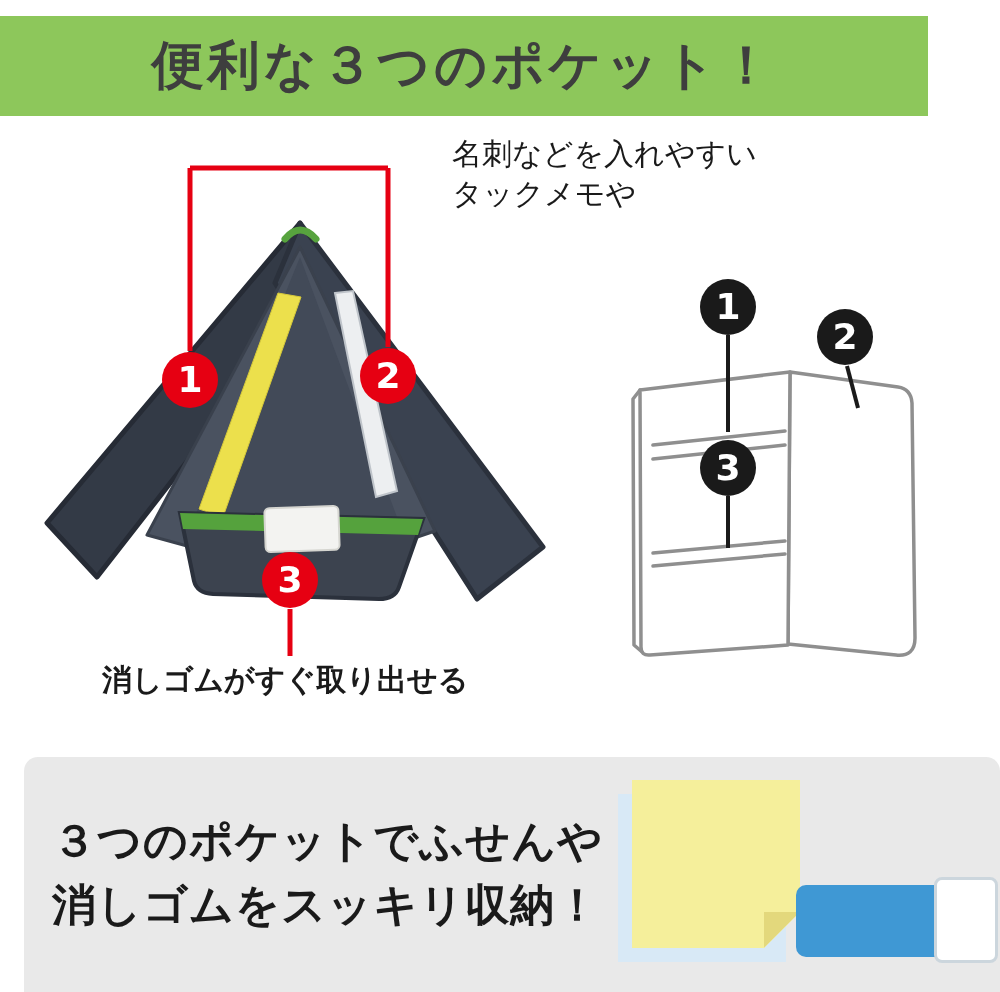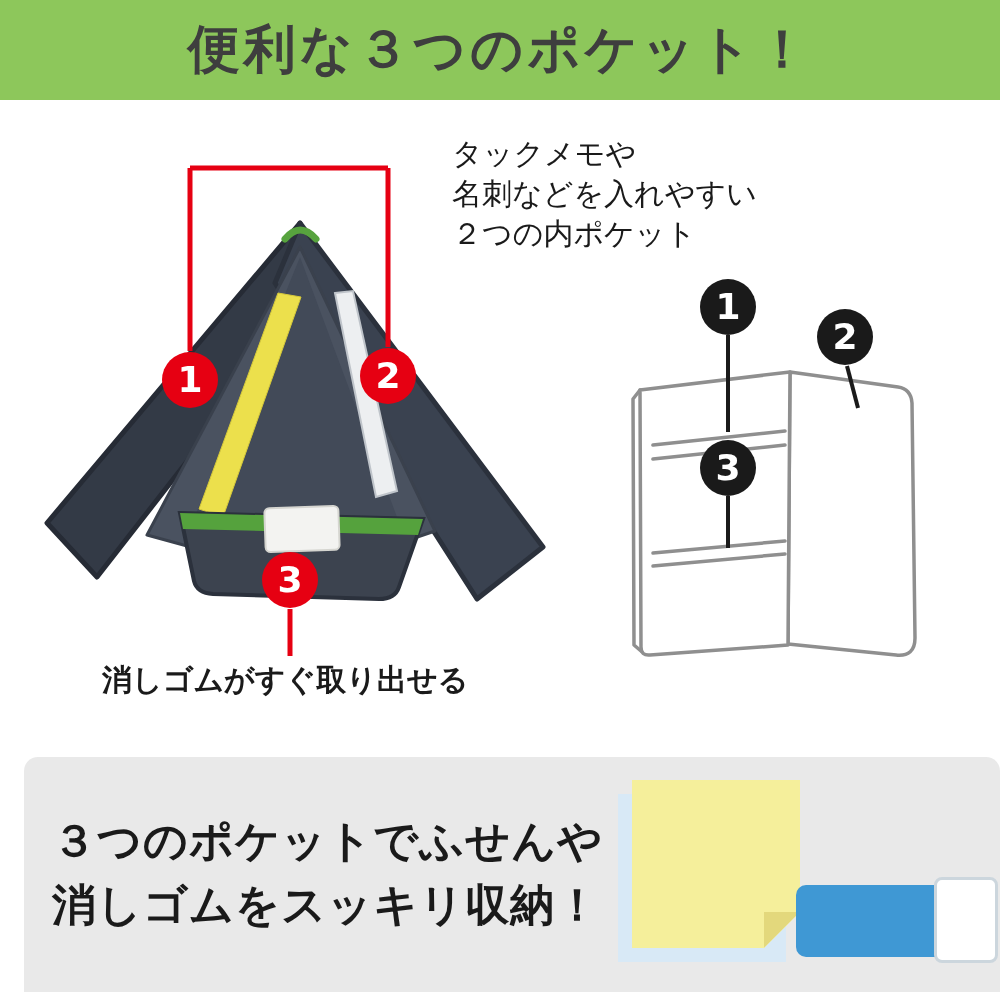--- a/index.html
+++ b/index.html
@@ -8,21 +8,21 @@
     --sticky-yellow:#f5ef9b; --sticky-blue:#d8e9f6; --eraser-blue:#3f98d4;
     --text-dark:#1a1a1a;
   }
   *{box-sizing:border-box;}
   html,body{margin:0;padding:0;}
   body{width:1000px;height:992px;background:#ffffff;position:relative;overflow:hidden;
        font-family:"DejaVu Sans","Liberation Sans",sans-serif;}
   .page{position:absolute;inset:0;}
 
   
-  .banner{position:absolute;left:0;top:0;width:1000px;height:100px;
+  .banner{position:absolute;left:0;top:16px;width:928px;height:100px;
           background:var(--header-bg);display:flex;align-items:center;justify-content:center;}
   .banner h1{margin:0;font-size:52px;font-weight:bold;letter-spacing:4px;color:var(--header-text);}
 
   
   .feature-area{position:absolute;left:0;top:100px;width:1000px;height:657px;}
   .photo-svg{position:absolute;left:25px;top:95px;width:540px;height:420px;}
   .diagram-svg{position:absolute;left:605px;top:255px;width:350px;height:345px;}
   .lines-svg{position:absolute;left:0;top:0;width:1000px;height:657px;pointer-events:none;}
 
   .badge{position:absolute;width:56px;height:56px;border-radius:50%;color:#ffffff;
@@ -112,23 +112,22 @@
 
     <div class="badge red r1">1</div>
     <div class="badge red r2">2</div>
     <div class="badge red r3">3</div>
 
     <div class="badge black d1">1</div>
     <div class="badge black d2">2</div>
     <div class="badge black d3">3</div>
 
     <div class="annotation inner-pockets">
+      <div>名刺などを入れやすい</div>
       <div>タックメモや</div>
-      <div>名刺などを入れやすい</div>
-      <div>２つの内ポケット</div>
     </div>
 
     <div class="annotation front-pocket">
       <div>消しゴムがすぐ取り出せる</div>
     </div>
 
   </main>
 
   <section class="bottom-panel">
     <div class="caption">

